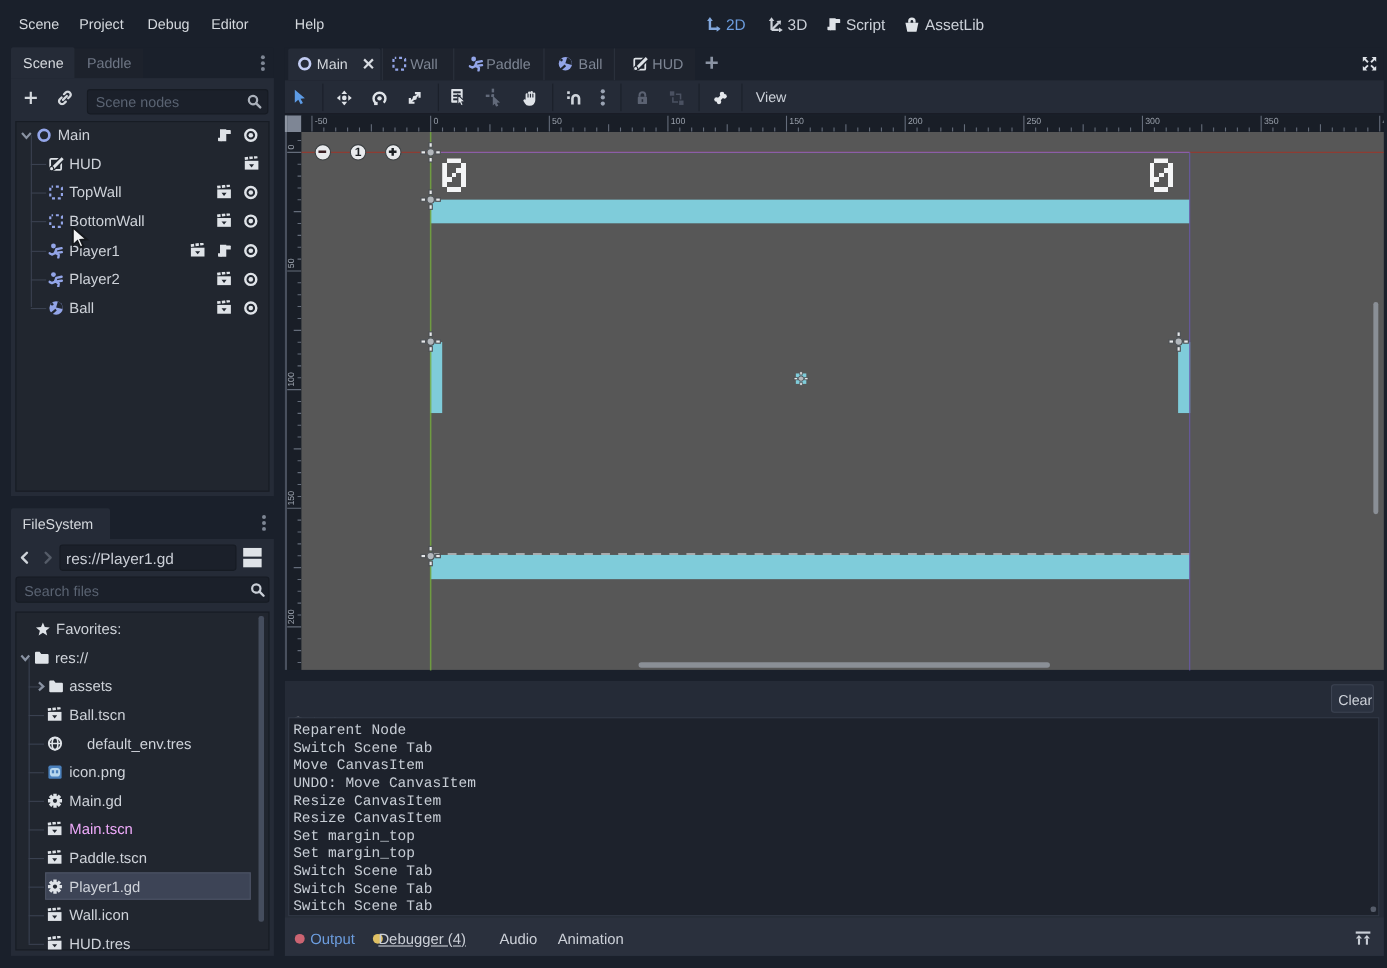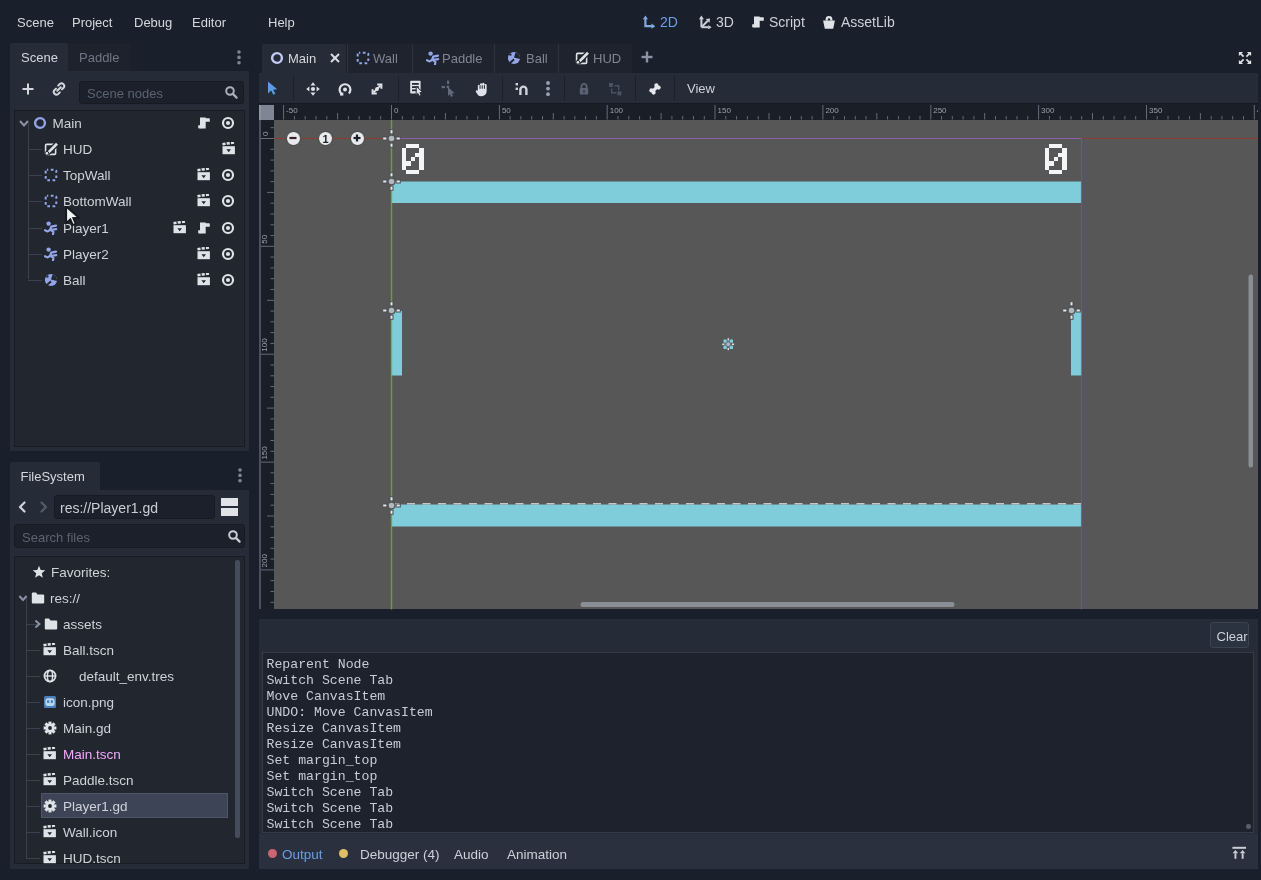--- a/index.html
+++ b/index.html
@@ -351,21 +351,21 @@
 <div style="position:absolute;left:63px;top:831.5px;transform:translateY(-50%);font:normal 13.5px 'Liberation Sans', sans-serif;color:#ced2d9;white-space:pre;opacity:0.999;">Wall.icon</div>
 <svg style="position:absolute;left:43px;top:850.5px;" width="14" height="14" viewBox="0 0 14 14">
     <g transform="rotate(-8 1 4)">
       <rect x="0.7" y="0.9" width="3.1" height="2.5" fill="#dfe3e8"></rect>
       <rect x="5" y="0.9" width="3.1" height="2.5" fill="#dfe3e8"></rect>
       <rect x="9.3" y="0.9" width="3.1" height="2.5" fill="#dfe3e8"></rect>
     </g>
     <rect x="0.5" y="4.2" width="12.4" height="8" fill="#dfe3e8"></rect>
     <path d="M4.4 7.3 h4.6 l-2.3 2.9 z" fill="#21262f"></path>
   </svg>
-<div style="position:absolute;left:63px;top:857.5px;transform:translateY(-50%);font:normal 13.5px 'Liberation Sans', sans-serif;color:#ced2d9;white-space:pre;opacity:0.999;">HUD.tscn</div>
+<div style="position:absolute;left:63px;top:857.5px;transform:translateY(-50%);font:normal 13.5px 'Liberation Sans', sans-serif;color:#ced2d9;white-space:pre;opacity:0.999;">HUD.tres</div>
 <div style="position:absolute;left:235px;top:560px;width:4.5px;height:278px;background:#454d5d;border-radius:2px;"></div>
 <div style="position:absolute;left:258.5px;top:43px;width:999.0px;height:30px;background:#1a202b;"></div>
 <div style="position:absolute;left:261.5px;top:44px;width:84px;height:29px;background:#252b37;border-radius:2px 2px 0 0;"></div>
 <div style="position:absolute;left:346.5px;top:44px;width:65.5px;height:29px;background:#1e232d;border-left:1px solid #2c323e;"></div>
 <div style="position:absolute;left:412px;top:44px;width:82px;height:29px;background:#1e232d;border-left:1px solid #2c323e;"></div>
 <div style="position:absolute;left:494px;top:44px;width:64px;height:29px;background:#1e232d;border-left:1px solid #2c323e;"></div>
 <div style="position:absolute;left:558px;top:44px;width:74px;height:29px;background:#1e232d;border-left:1px solid #2c323e;"></div>
 <svg style="position:absolute;left:270px;top:51px;" width="14" height="14" viewBox="0 0 14 14">
     <circle cx="7" cy="7" r="4.9" fill="none" stroke="#c2ccf2" stroke-width="2.4"></circle>
   </svg>
@@ -792,21 +792,21 @@
 <div style="position:absolute;left:266.5px;top:759.5px;transform:translateY(-50%);font:normal 13.2px 'Liberation Mono', monospace;color:#c7cdd5;white-space:pre;opacity:0.999;">Set margin_top</div>
 <div style="position:absolute;left:266.5px;top:775.5px;transform:translateY(-50%);font:normal 13.2px 'Liberation Mono', monospace;color:#c7cdd5;white-space:pre;opacity:0.999;">Set margin_top</div>
 <div style="position:absolute;left:266.5px;top:791.5px;transform:translateY(-50%);font:normal 13.2px 'Liberation Mono', monospace;color:#c7cdd5;white-space:pre;opacity:0.999;">Switch Scene Tab</div>
 <div style="position:absolute;left:266.5px;top:807.5px;transform:translateY(-50%);font:normal 13.2px 'Liberation Mono', monospace;color:#c7cdd5;white-space:pre;opacity:0.999;">Switch Scene Tab</div>
 <div style="position:absolute;left:266.5px;top:823.5px;transform:translateY(-50%);font:normal 13.2px 'Liberation Mono', monospace;color:#c7cdd5;white-space:pre;opacity:0.999;">Switch Scene Tab</div>
 <div style="position:absolute;left:1245.5px;top:824px;width:5px;height:5px;background:#555c6a;border-radius:2px;"></div>
 <div style="position:absolute;left:258.5px;top:834px;width:999.0px;height:34.5px;background:#2a303d;"></div>
 <div style="position:absolute;left:268px;top:849px;width:9px;height:9px;background:#cc6472;border-radius:50%;"></div>
 <div style="position:absolute;left:282px;top:853.5px;transform:translateY(-50%);font:normal 13.5px 'Liberation Sans', sans-serif;color:#6d9ee0;white-space:pre;opacity:0.999;">Output</div>
 <div style="position:absolute;left:339px;top:849px;width:9px;height:9px;background:#dfc064;border-radius:50%;"></div>
-<div style="position:absolute;left:360px;top:853.5px;transform:translateY(-50%);font:normal 13.5px 'Liberation Sans', sans-serif;color:#ccd0d8;white-space:pre;opacity:0.999;">Debugger (4)</div>
+<div style="position:absolute;left:344px;top:853.5px;transform:translateY(-50%);font:normal 13.5px 'Liberation Sans', sans-serif;color:#ccd0d8;white-space:pre;opacity:0.999;text-decoration:underline;">Debugger (4)</div>
 <div style="position:absolute;left:454px;top:853.5px;transform:translateY(-50%);font:normal 13.5px 'Liberation Sans', sans-serif;color:#ccd0d8;white-space:pre;opacity:0.999;">Audio</div>
 <div style="position:absolute;left:507px;top:853.5px;transform:translateY(-50%);font:normal 13.5px 'Liberation Sans', sans-serif;color:#ccd0d8;white-space:pre;opacity:0.999;">Animation</div>
 <svg style="position:absolute;left:1232px;top:846px;" width="14" height="14" viewBox="0 0 14 14">
     <rect x="0.4" y="0.8" width="13.6" height="2" fill="#c9ced6"></rect>
     <path d="M3.4 4 L0.6 7.2 H6.2 Z" fill="#c9ced6"></path>
     <rect x="2.5" y="7.2" width="1.9" height="5.6" fill="#c9ced6"></rect>
     <path d="M10.6 4 L7.8 7.2 H13.4 Z" fill="#c9ced6"></path>
     <rect x="9.7" y="7.2" width="1.9" height="5.6" fill="#c9ced6"></rect>
   </svg>
 </body></html>

